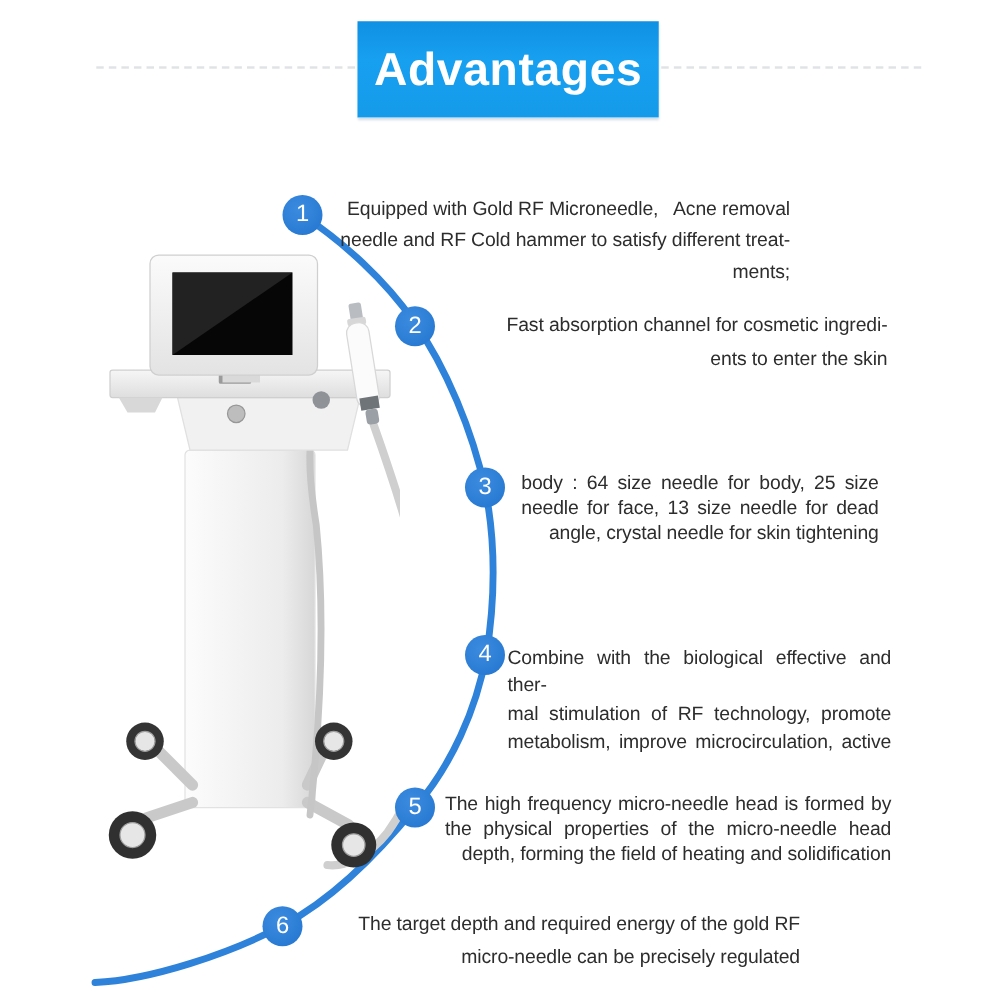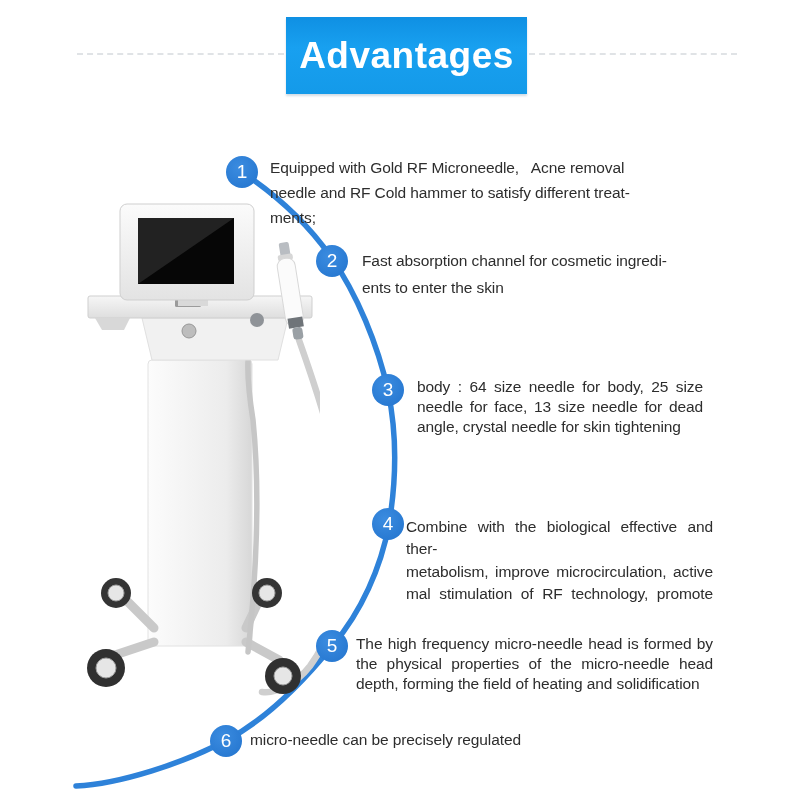--- a/index.html
+++ b/index.html
@@ -26,21 +26,21 @@
   #curve-svg{position:absolute;left:0;top:0;}
   
   .badge{
     position:absolute;width:32px;height:32px;border-radius:50%;
     background:radial-gradient(circle at 40% 35%,#3b8ce0,#2273cd);
     color:#fff;display:flex;align-items:center;justify-content:center;
     font-size:19px;font-weight:400;
   }
   
   .adv{position:absolute;font-size:15.5px;letter-spacing:-0.1px;color:#2d2d2d;}
-  .adv-line{white-space:pre-wrap;}
+  .adv-line{white-space:pre-wrap;text-align:right;}
   .jl{text-align:justify;text-align-last:justify;}
   #adv1{left:270px;top:155px;width:362px;line-height:25px;}
   #adv2{left:362px;top:247px;width:348px;line-height:27px;}
   #adv3{left:417px;top:377px;width:286px;line-height:19.8px;}
   #adv4{left:406px;top:516px;width:307px;line-height:22.4px;}
   #adv5{left:356px;top:634px;width:357px;line-height:19.8px;}
   #adv6{left:250px;top:727px;width:390px;line-height:26px;}
   
   #machine{position:absolute;left:50px;top:190px;}
 </style>
@@ -164,27 +164,28 @@
   </div>
 
   <div class="adv" id="adv3">
     <div class="adv-line jl">body : 64 size needle for body, 25 size</div>
     <div class="adv-line jl">needle for face, 13 size needle for dead</div>
     <div class="adv-line">angle, crystal needle for skin tightening</div>
   </div>
 
   <div class="adv" id="adv4">
     <div class="adv-line jl">Combine with the biological effective and ther-</div>
+    <div class="adv-line jl">mal stimulation of RF technology, promote</div>
     <div class="adv-line jl">metabolism, improve microcirculation, active</div>
-    <div class="adv-line jl">mal stimulation of RF technology, promote</div>
   </div>
 
   <div class="adv" id="adv5">
     <div class="adv-line jl">The high frequency micro-needle head is formed by</div>
     <div class="adv-line jl">the physical properties of the micro-needle head</div>
     <div class="adv-line">depth, forming the field of heating and solidification</div>
   </div>
 
   <div class="adv" id="adv6">
+    <div class="adv-line">The target depth and required energy of the gold RF</div>
     <div class="adv-line">micro-needle can be precisely regulated</div>
   </div>
 
 </div>
 
 </body></html>

